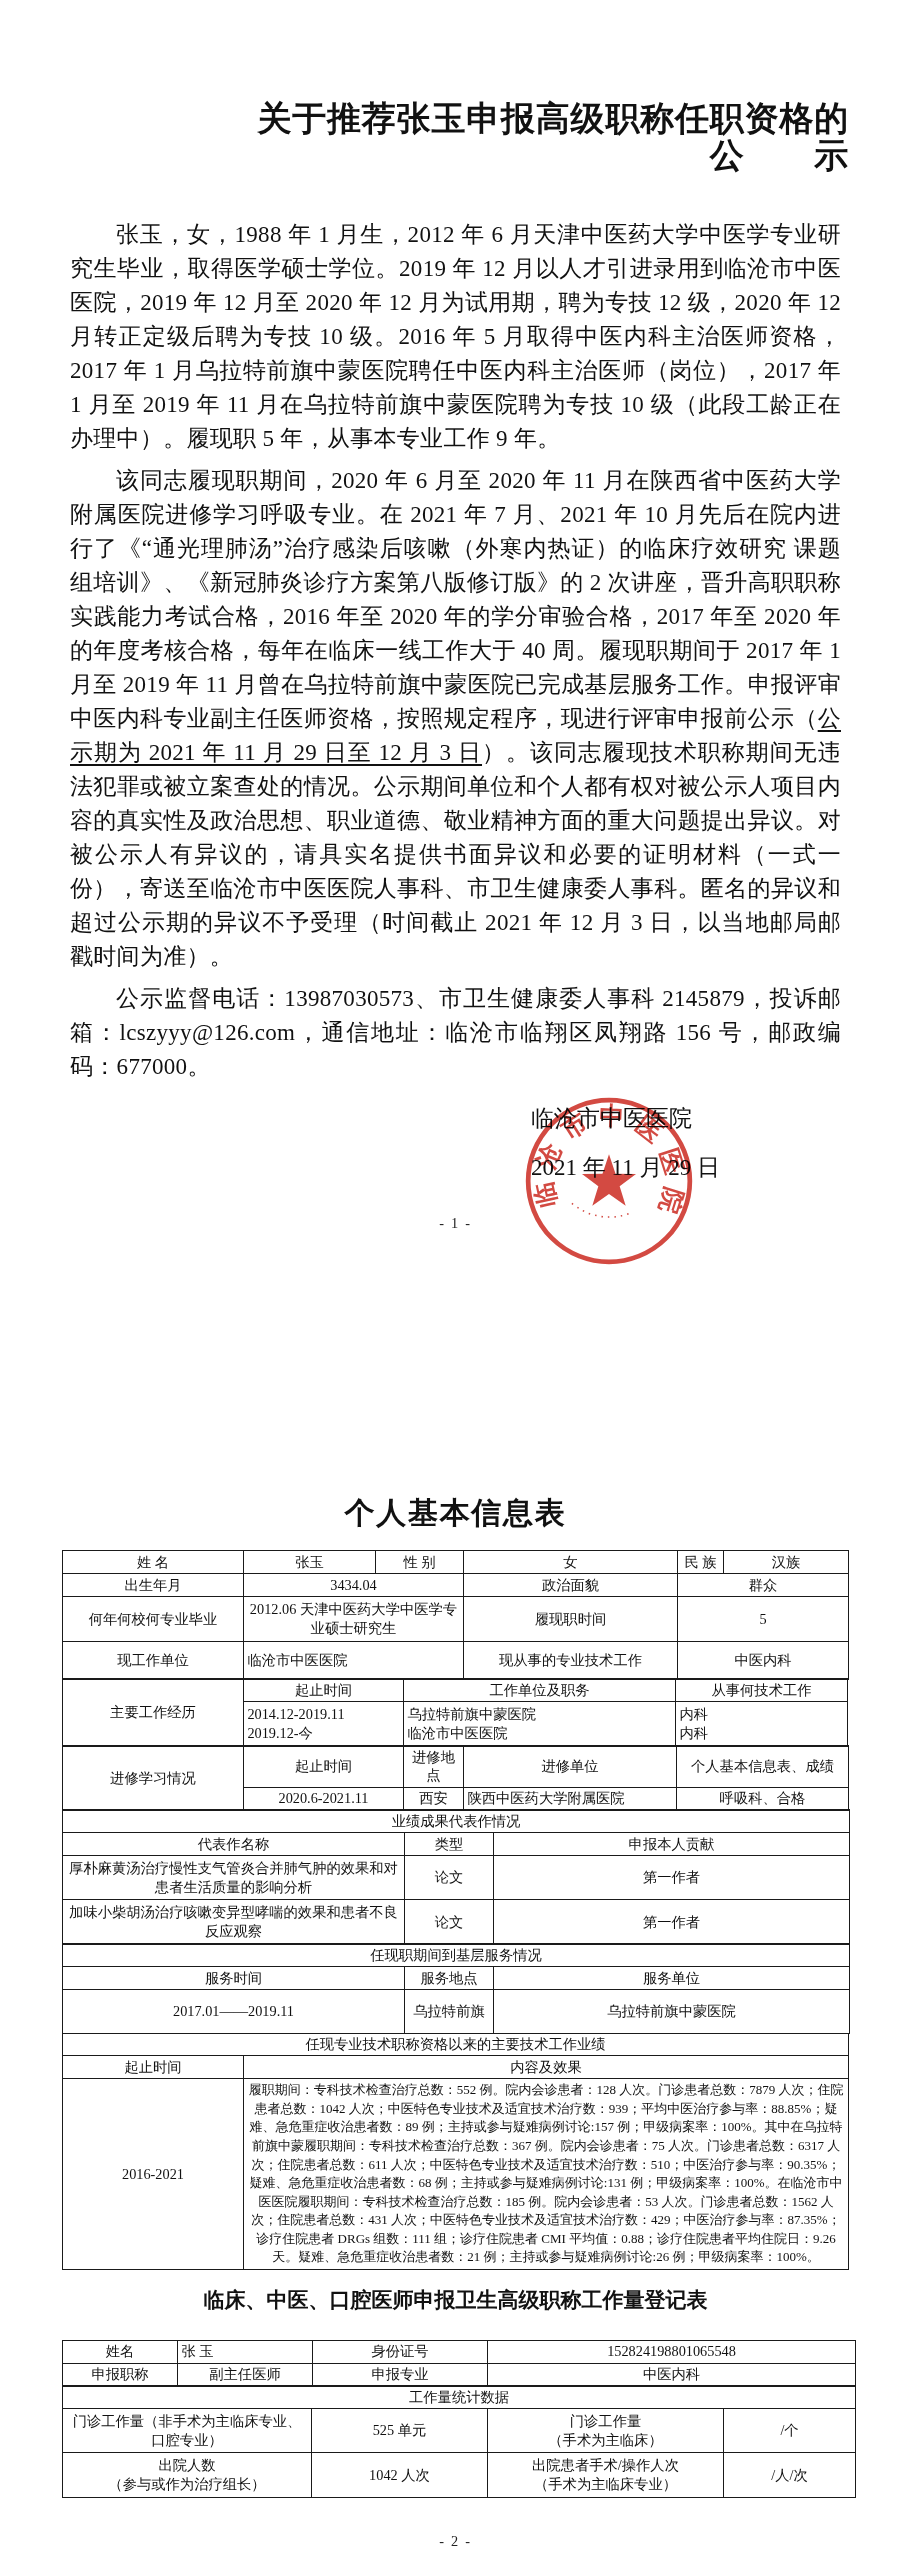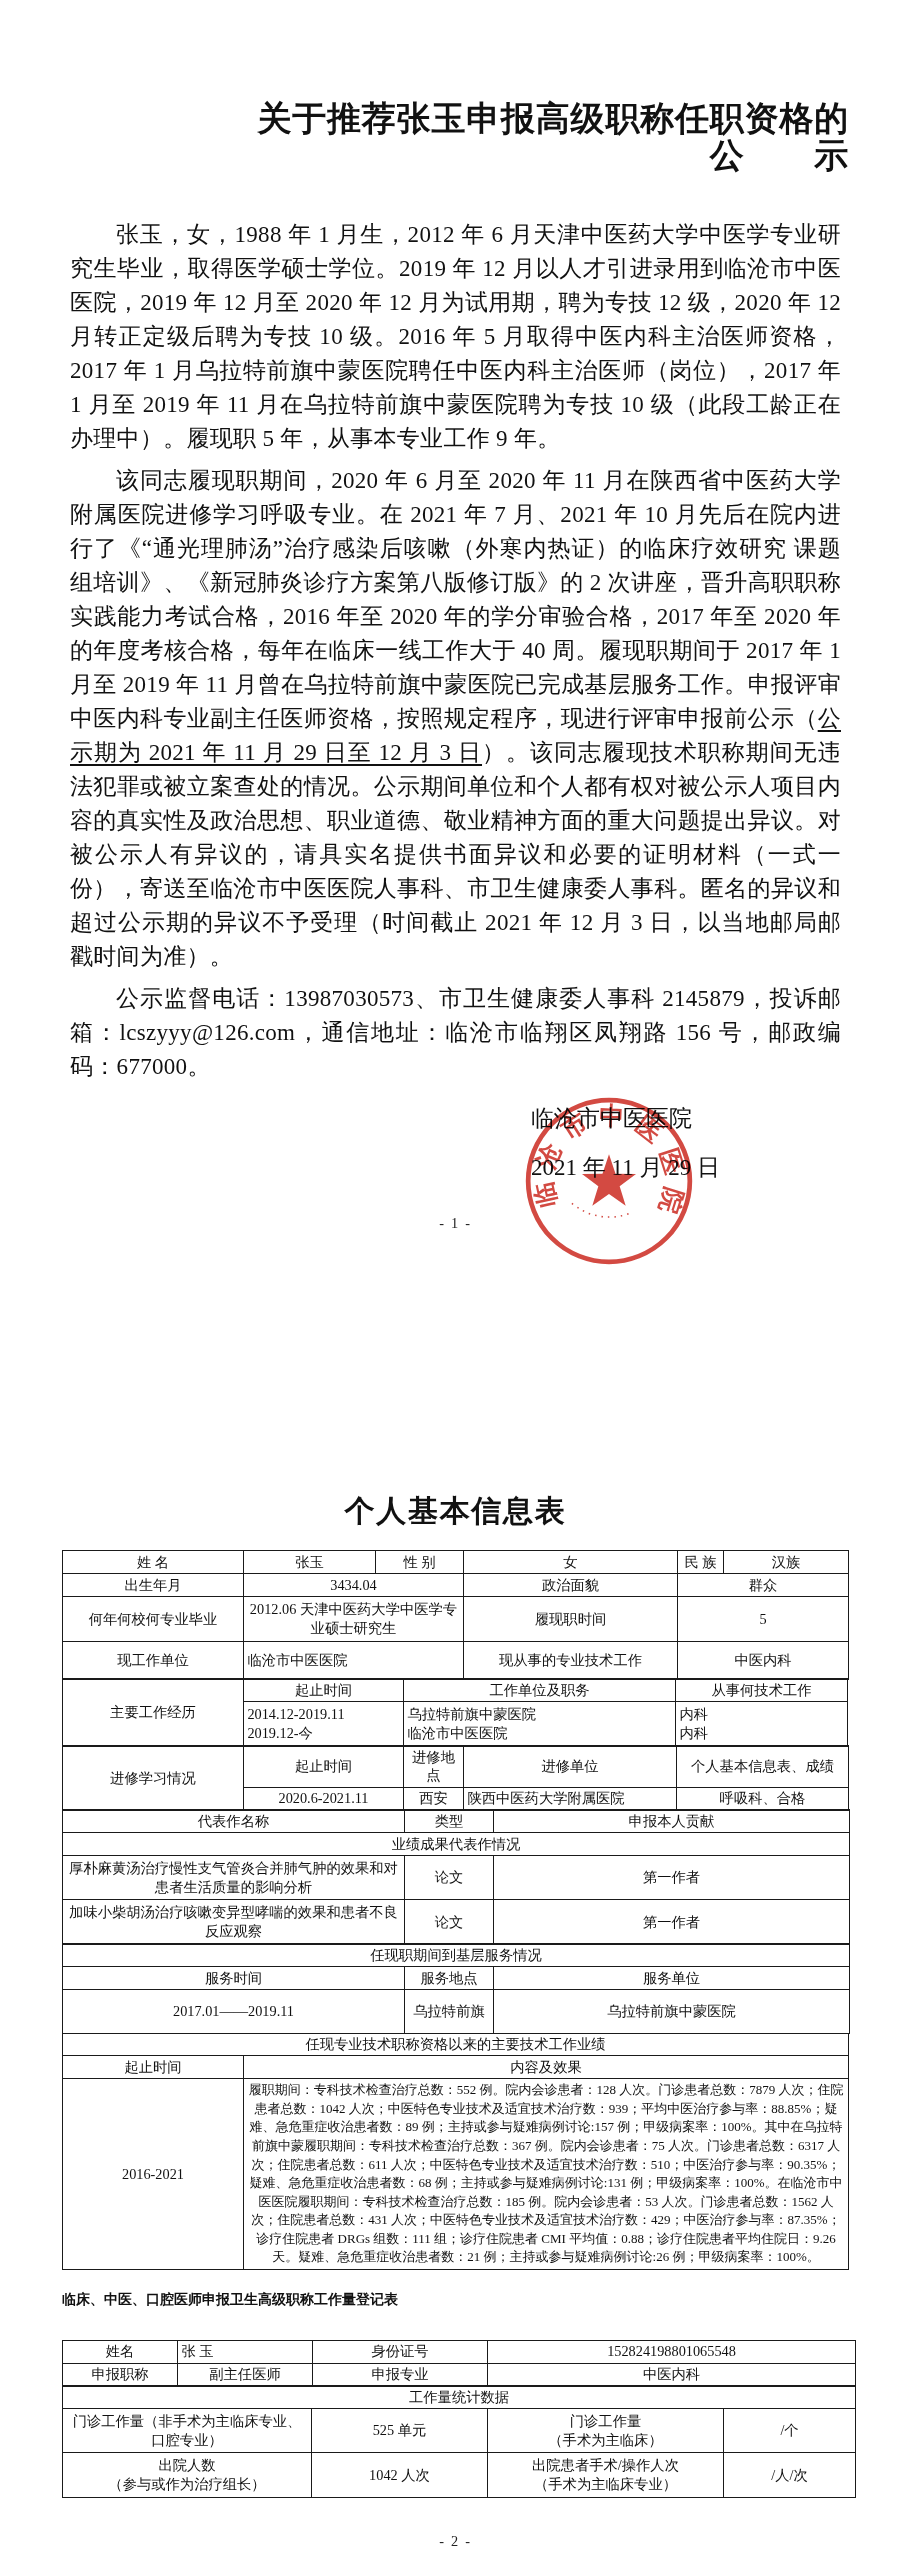--- a/index.html
+++ b/index.html
@@ -11,22 +11,22 @@
   .content{padding:0 62px;}
   
   .main-title{margin-top:100px;text-align:right;font-weight:bold;font-size:34px;line-height:37px;letter-spacing:0.8px;}
   .bodytext{margin-top:44px;font-size:23px;line-height:34px;text-align:justify;letter-spacing:0.3px;}
   .bodytext p{margin:8px;text-indent:2em;}
   .u{text-decoration:underline;text-underline-offset:4.2px;}
   .signature{margin-top:10px;font-size:23px;line-height:49px;padding-left:469px;}
   .pgfooter{margin-top:22px;text-align:center;font-size:14.3px;line-height:18.6px;letter-spacing:1.7px;color:#222;}
   .stamp-wrap{position:absolute;left:523px;top:995px;width:172px;height:172px;mix-blend-mode:multiply;opacity:.92;pointer-events:none;}
   
-  .t1-title{margin-top:254px;text-align:center;font-weight:bold;font-size:30px;line-height:52px;font-family:Liberation Mono, monospace;letter-spacing:1.7px;}
-  .t2-title{margin-top:17px;text-align:left;font-weight:bold;font-size:14px;line-height:25px;font-family:"Liberation Sans","DejaVu Sans",sans-serif;}
+  .t1-title{margin-top:254px;text-align:center;font-weight:bold;font-size:30px;line-height:52px;font-family:Liberation Sans, sans-serif;letter-spacing:1.7px;}
+  .t2-title{margin-top:17px;text-align:center;font-weight:bold;font-size:21px;line-height:25px;font-family:"Liberation Sans","DejaVu Sans",sans-serif;}
   table.tbl{border-collapse:collapse;table-layout:fixed;width:786px;font-size:14.3px;}
   table.tbl2{width:793px;}
   table.tbl td{border:1.7px solid #1a1a1a;text-align:center;vertical-align:middle;padding:1.7px 3.4px;line-height:18.6px;word-break:break-all;}
   table.tbl.stack{margin-top:-1.7px;}
   .tbl .ta-l{text-align:left;}
   .pre{white-space:pre-line;}
   .first-tbl{margin-top:11.8px;}
   .perf-text{text-align:justify;font-size:13px;line-height:18.6px;padding:3.4px 5.9px;vertical-align:top;}
   .min-lg{height:40px;}
   .min-md{height:34px;}
@@ -156,26 +156,26 @@
       </table>
 
     <table class="tbl stack">
       <colgroup>
           <col class="w405">
           <col class="w105">
           <col class="w422">
         </colgroup>
       <tbody>
           <tr>
+        <td colspan="3">业绩成果代表作情况</td>
+      </tr>
+      <tr>
         <td>代表作名称</td>
         <td>类型</td>
         <td>申报本人贡献</td>
-      </tr>
-      <tr>
-        <td colspan="3">业绩成果代表作情况</td>
       </tr>
       <tr>
         <td class="min-lg">厚朴麻黄汤治疗慢性支气管炎合并肺气肿的效果和对患者生活质量的影响分析</td>
         <td>论文</td>
         <td>第一作者</td>
       </tr>
       <tr>
         <td class="min-lg">加味小柴胡汤治疗咳嗽变异型哮喘的效果和患者不良反应观察</td>
         <td>论文</td>
         <td>第一作者</td>

